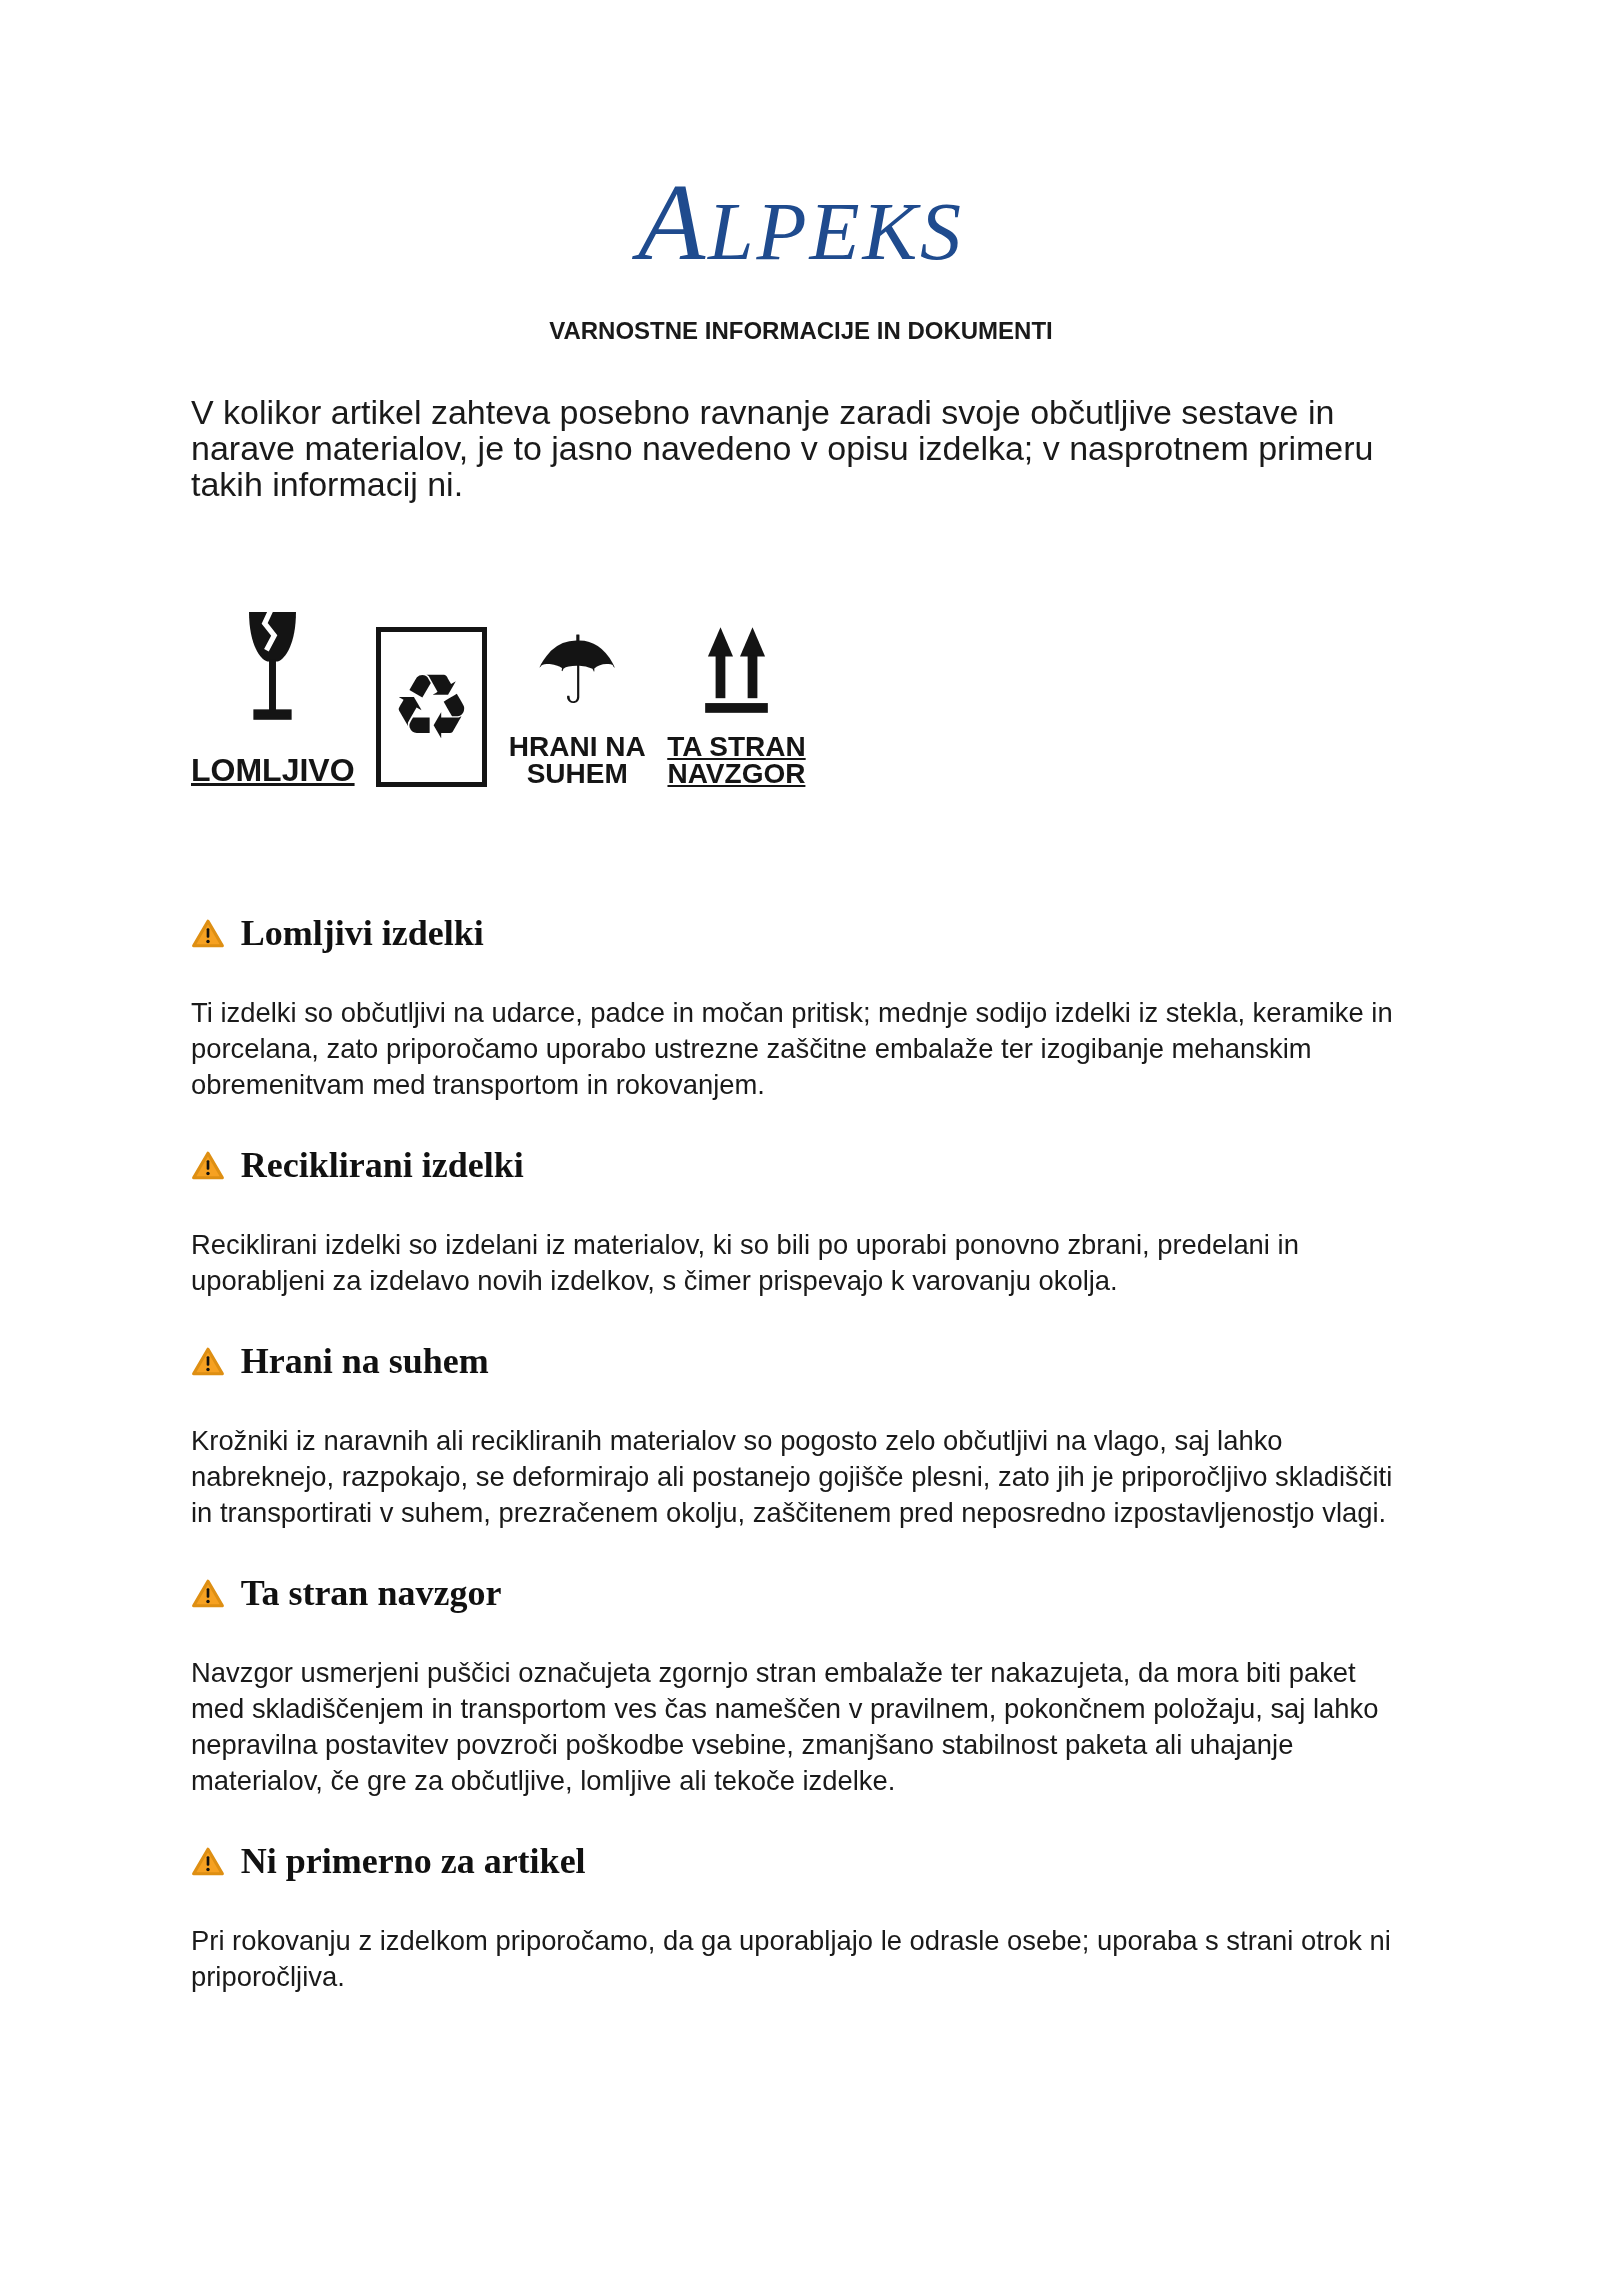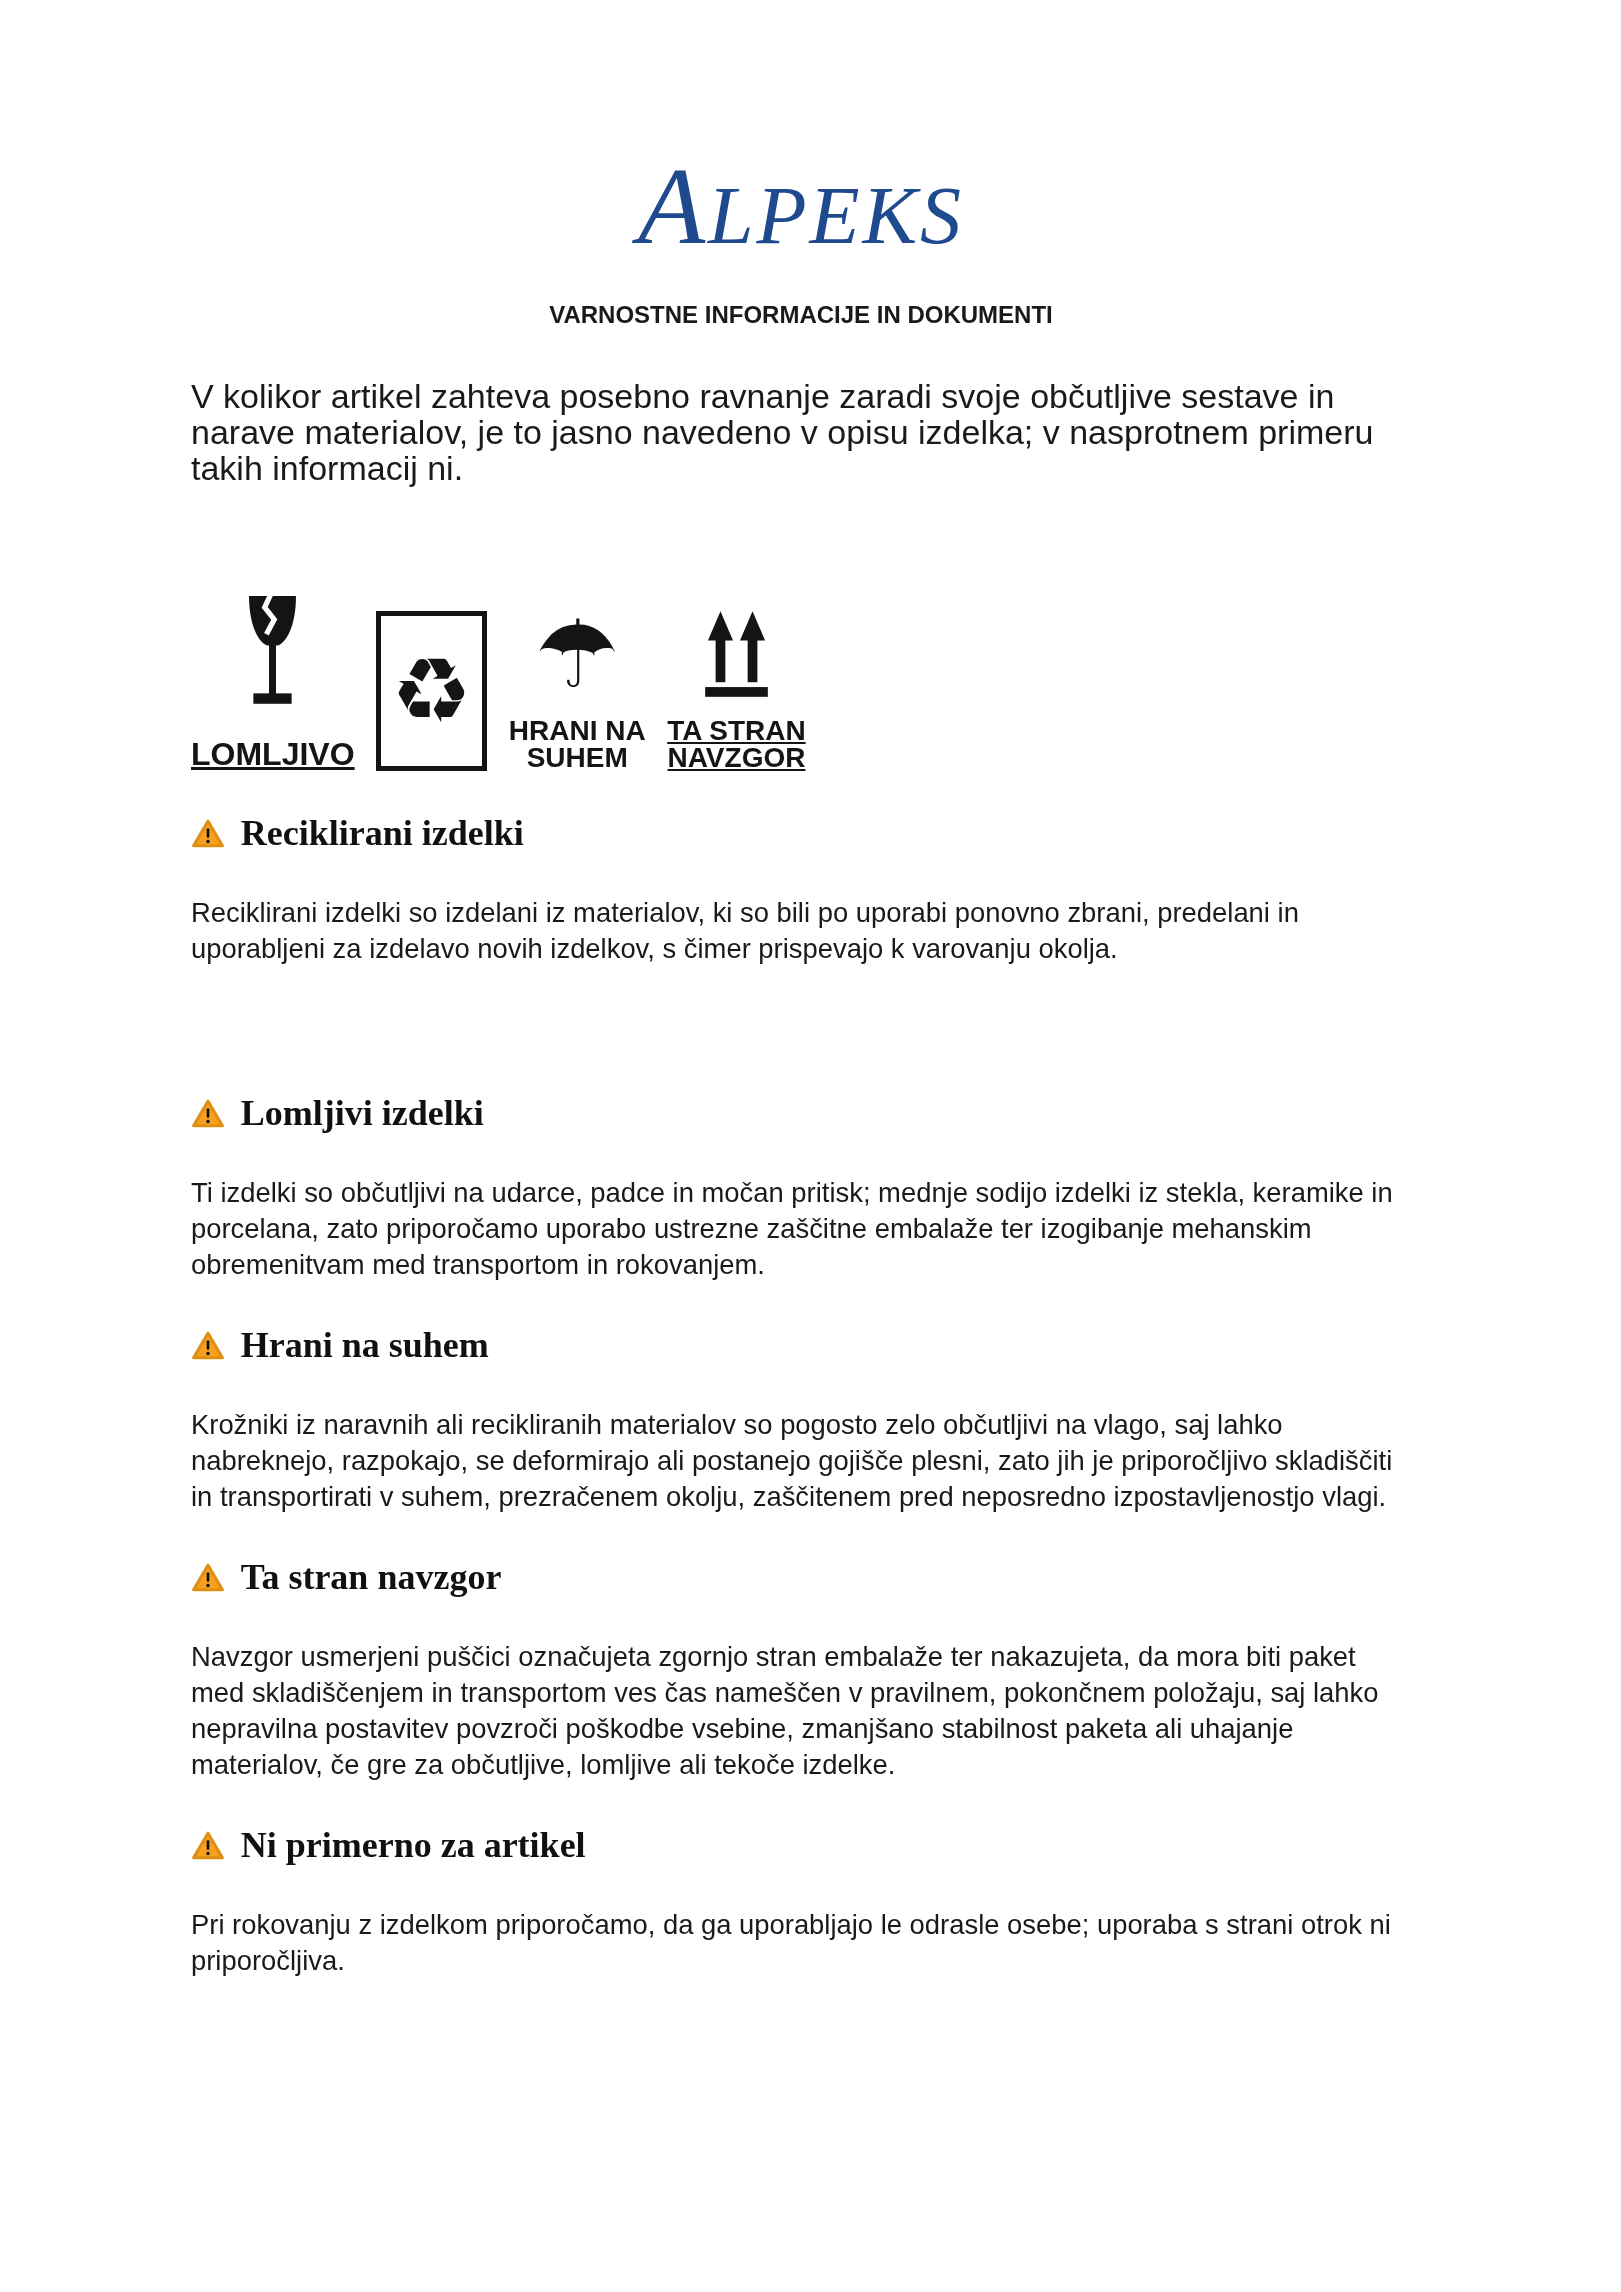--- a/index.html
+++ b/index.html
@@ -5,21 +5,21 @@
   * { margin: 0; padding: 0; box-sizing: border-box; }
   html, body { background: #ffffff; }
   body {
     font-family: "Liberation Sans", "DejaVu Sans", sans-serif;
     color: #1a1a1a;
   }
   .page {
     position: relative;
     width: 1621px;
     height: 2272px;
-    margin: 0 auto;
+    margin: 16px auto;
     background: #ffffff;
     padding: 157px 210px 0 191px;
   }
 
   
   .logo-wrap { text-align: center; line-height: 0.9; }
   .logo {
     font-family: "Liberation Serif", "DejaVu Serif", serif;
     font-style: italic;
     color: #1F4B8E;
@@ -154,44 +154,44 @@
         <polygon points="50,48 68,6 86,48" fill="#141414"></polygon>
         <rect x="61" y="46" width="14" height="62" fill="#141414"></rect>
         <rect x="0" y="115" width="90" height="14" fill="#141414"></rect>
       </svg>
       <div class="icon-caption">TA STRAN
 NAVZGOR</div>
     </div>
 
   </div>
 
+  <section class="info-section first">
+    <h2 class="section-heading">
+      <svg width="34" height="31" viewBox="0 0 64 58">
+        <path d="M32 6 L59 52 L5 52 Z" fill="#F6A121" stroke="#DE8F13" stroke-width="6" stroke-linejoin="round"></path>
+        <rect x="29.5" y="19" width="5" height="18" rx="2" fill="#111111"></rect>
+        <circle cx="32" cy="44" r="3.2" fill="#111111"></circle>
+      </svg>
+      <span>Lomljivi izdelki</span>
+    </h2>
+    <p class="body-text">Ti izdelki so občutljivi na udarce, padce in močan pritisk; mednje sodijo izdelki iz stekla, keramike in porcelana, zato priporočamo uporabo ustrezne zaščitne embalaže ter izogibanje mehanskim obremenitvam med transportom in rokovanjem.</p>
+  </section>
+
   <section class="info-section">
     <h2 class="section-heading">
       <svg width="34" height="31" viewBox="0 0 64 58">
         <path d="M32 6 L59 52 L5 52 Z" fill="#F6A121" stroke="#DE8F13" stroke-width="6" stroke-linejoin="round"></path>
         <rect x="29.5" y="19" width="5" height="18" rx="2" fill="#111111"></rect>
         <circle cx="32" cy="44" r="3.2" fill="#111111"></circle>
       </svg>
       <span>Reciklirani izdelki</span>
     </h2>
     <p class="body-text">Reciklirani izdelki so izdelani iz materialov, ki so bili po uporabi ponovno zbrani, predelani in uporabljeni za izdelavo novih izdelkov, s čimer prispevajo k varovanju okolja.</p>
   </section>
 
-  <section class="info-section first">
-    <h2 class="section-heading">
-      <svg width="34" height="31" viewBox="0 0 64 58">
-        <path d="M32 6 L59 52 L5 52 Z" fill="#F6A121" stroke="#DE8F13" stroke-width="6" stroke-linejoin="round"></path>
-        <rect x="29.5" y="19" width="5" height="18" rx="2" fill="#111111"></rect>
-        <circle cx="32" cy="44" r="3.2" fill="#111111"></circle>
-      </svg>
-      <span>Lomljivi izdelki</span>
-    </h2>
-    <p class="body-text">Ti izdelki so občutljivi na udarce, padce in močan pritisk; mednje sodijo izdelki iz stekla, keramike in porcelana, zato priporočamo uporabo ustrezne zaščitne embalaže ter izogibanje mehanskim obremenitvam med transportom in rokovanjem.</p>
-  </section>
-
   <section class="info-section">
     <h2 class="section-heading">
       <svg width="34" height="31" viewBox="0 0 64 58">
         <path d="M32 6 L59 52 L5 52 Z" fill="#F6A121" stroke="#DE8F13" stroke-width="6" stroke-linejoin="round"></path>
         <rect x="29.5" y="19" width="5" height="18" rx="2" fill="#111111"></rect>
         <circle cx="32" cy="44" r="3.2" fill="#111111"></circle>
       </svg>
       <span>Hrani na suhem</span>
     </h2>
     <p class="body-text">Krožniki iz naravnih ali recikliranih materialov so pogosto zelo občutljivi na vlago, saj lahko nabreknejo, razpokajo, se deformirajo ali postanejo gojišče plesni, zato jih je priporočljivo skladiščiti in transportirati v suhem, prezračenem okolju, zaščitenem pred neposredno izpostavljenostjo vlagi.</p>

